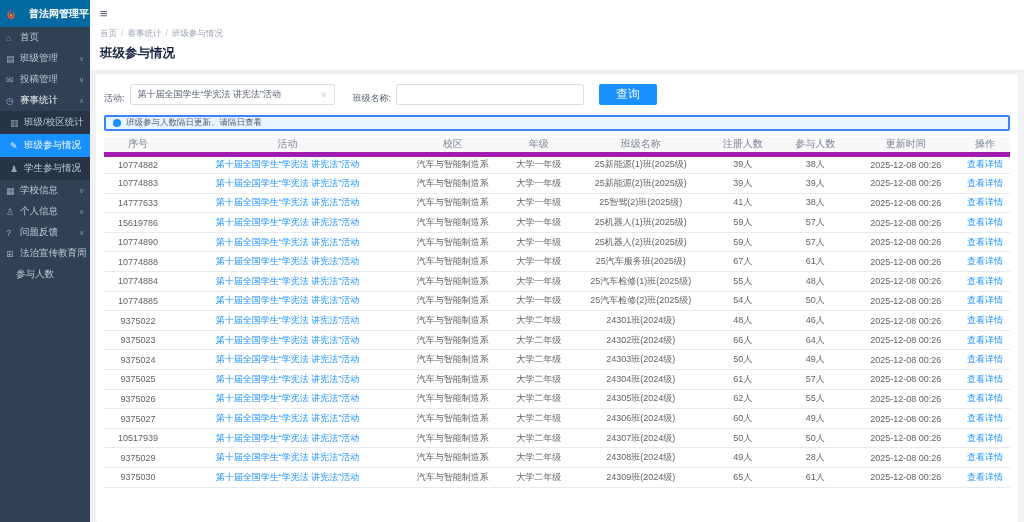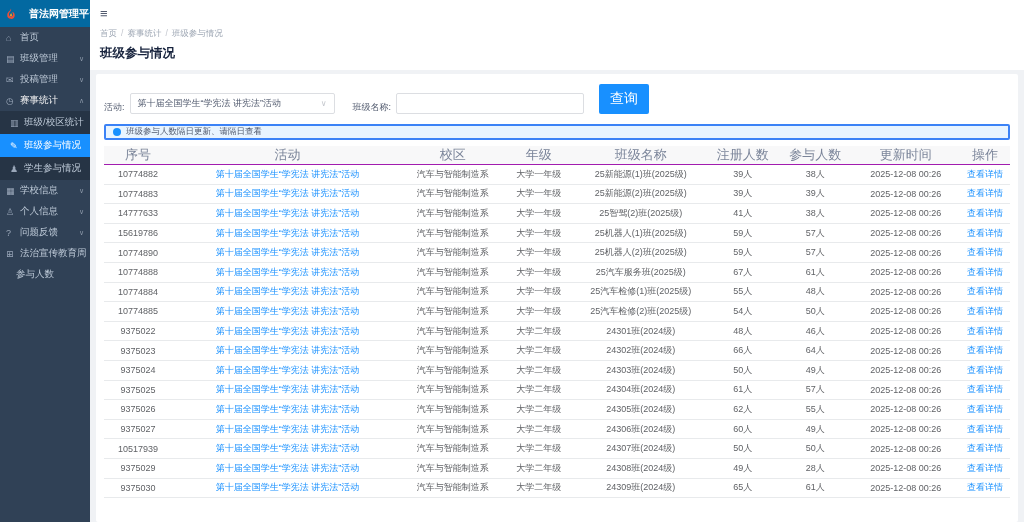--- a/index.html
+++ b/index.html
@@ -39,32 +39,32 @@
   .filter-row { display:flex; align-items:flex-end; font-size:9px; color:#515a6e; margin-bottom:10px; }
   .filter-label { margin-right:5px; }
   .select { width:205px; height:21px; border:1px solid #dcdee2; border-radius:2px;
     display:flex; align-items:center; justify-content:space-between; padding:0 7px;
     font-size:9px; color:#515a6e; background:#fff; cursor:pointer; }
   .select .caret { color:#c5c8ce; font-size:8px; }
   .filter-label.second { margin-left:18px; }
   .text-input { width:188px; height:21px; border:1px solid #dcdee2; border-radius:2px;
     font-size:9px; padding:0 6px; color:#515a6e; outline:none; }
   .search-btn { margin-left:15px; background:#1890ff; color:#fff; border:none;
-    border-radius:2px; height:30px; padding:0 11px; font-size:14px; cursor:pointer; }
+    border-radius:2px; height:21px; padding:0 17px; font-size:12px; cursor:pointer; }
 
   
   .notice { background:#e8f4ff; border:2px solid #3b82f6; border-radius:2px; height:16px;
     display:flex; align-items:center; padding:0 7px; font-size:8.5px; color:#515a6e; gap:5px; }
   .notice .dot { width:8px; height:8px; border-radius:50%; background:#1890ff; flex-shrink:0; }
 
   
   table { width:100%; border-collapse:collapse; font-size:9px; color:#606266;
     margin-top:6px; table-layout:fixed; }
   thead th { height:17px; background:#f8f8f9; color:#7a8499; font-weight:normal;
-    border-bottom:1px solid #a21caf; text-align:center; font-size:13px; white-space:nowrap; }
+    border-bottom:5px solid #a21caf; text-align:center; font-size:10px; white-space:nowrap; }
   tbody td { height:19.6px; border-bottom:1px solid #e8eaec; text-align:center;
     white-space:nowrap; overflow:hidden; }
   a.link { color:#1890ff; text-decoration:none; cursor:pointer; }
 </style>
 </head>
 <body>
 
 <div class="app">
 
   <aside class="sidebar">

